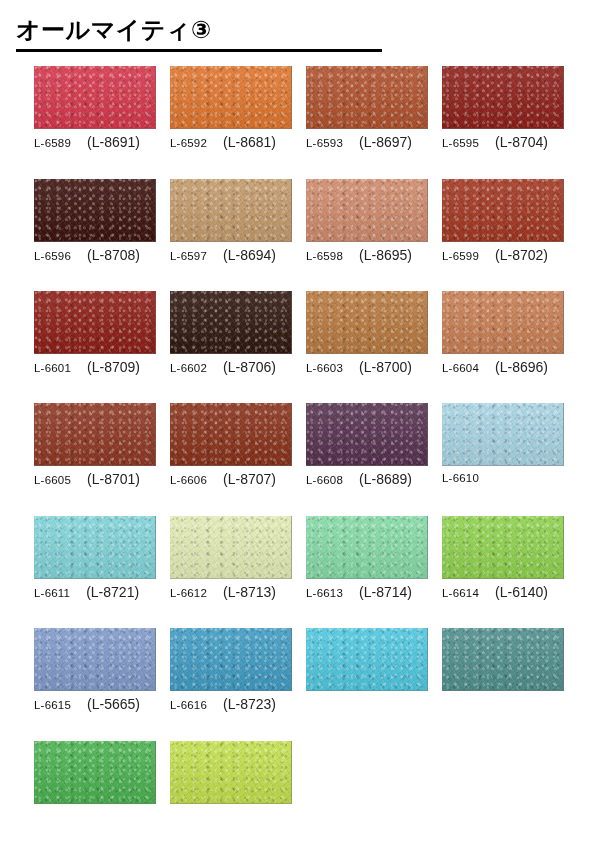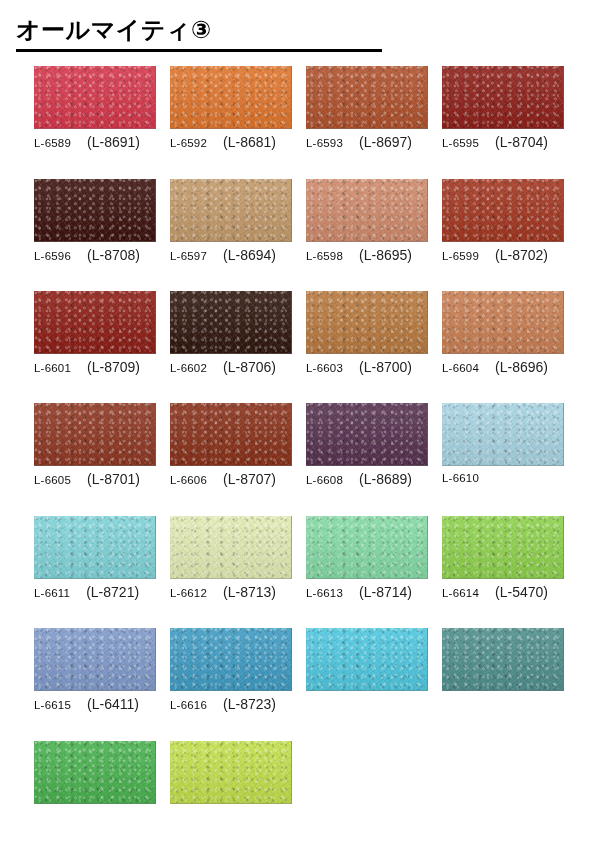--- a/index.html
+++ b/index.html
@@ -197,25 +197,25 @@
       <div class="swatch-cell">
         <div class="swatch-chip" style="background-color: rgb(226, 235, 179);"></div>
         <div class="swatch-label"><span class="swatch-code">L-6612</span><span class="swatch-subcode">(L-8713)</span></div>
       </div>
       <div class="swatch-cell">
         <div class="swatch-chip" style="background-color: rgb(132, 219, 166);"></div>
         <div class="swatch-label"><span class="swatch-code">L-6613</span><span class="swatch-subcode">(L-8714)</span></div>
       </div>
       <div class="swatch-cell">
         <div class="swatch-chip" style="background-color: rgb(142, 210, 76);"></div>
-        <div class="swatch-label"><span class="swatch-code">L-6614</span><span class="swatch-subcode">(L-5470)</span></div>
+        <div class="swatch-label"><span class="swatch-code">L-6614</span><span class="swatch-subcode">(L-6140)</span></div>
       </div>
       <div class="swatch-cell">
         <div class="swatch-chip" style="background-color: rgb(127, 154, 203);"></div>
-        <div class="swatch-label"><span class="swatch-code">L-6615</span><span class="swatch-subcode">(L-6411)</span></div>
+        <div class="swatch-label"><span class="swatch-code">L-6615</span><span class="swatch-subcode">(L-5665)</span></div>
       </div>
       <div class="swatch-cell">
         <div class="swatch-chip" style="background-color: rgb(62, 156, 196);"></div>
         <div class="swatch-label"><span class="swatch-code">L-6616</span><span class="swatch-subcode">(L-8723)</span></div>
       </div>
       <div class="swatch-cell">
         <div class="swatch-chip" style="background-color: rgb(78, 200, 224);"></div>
       </div>
       <div class="swatch-cell">
         <div class="swatch-chip" style="background-color: rgb(78, 143, 141);"></div>

